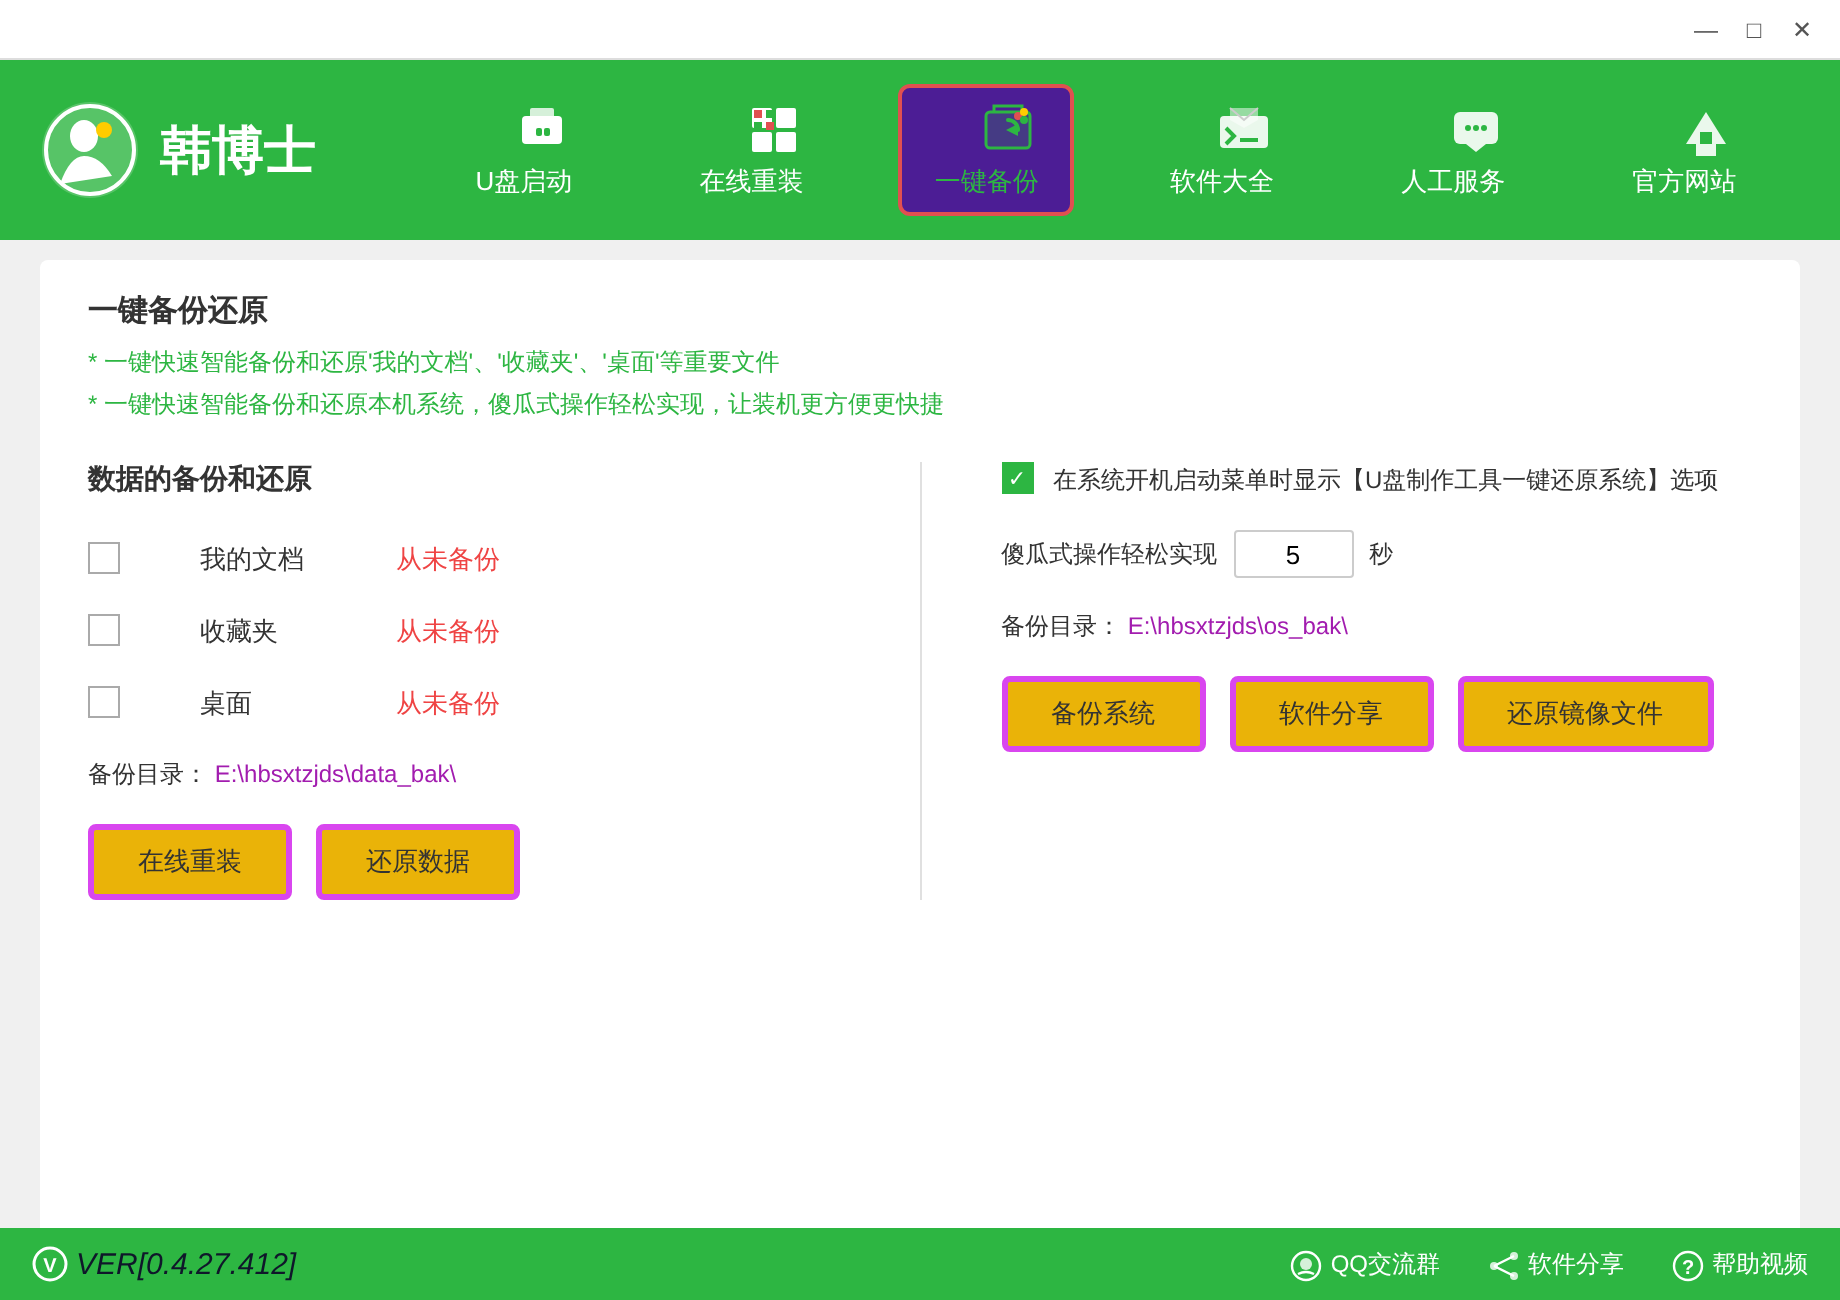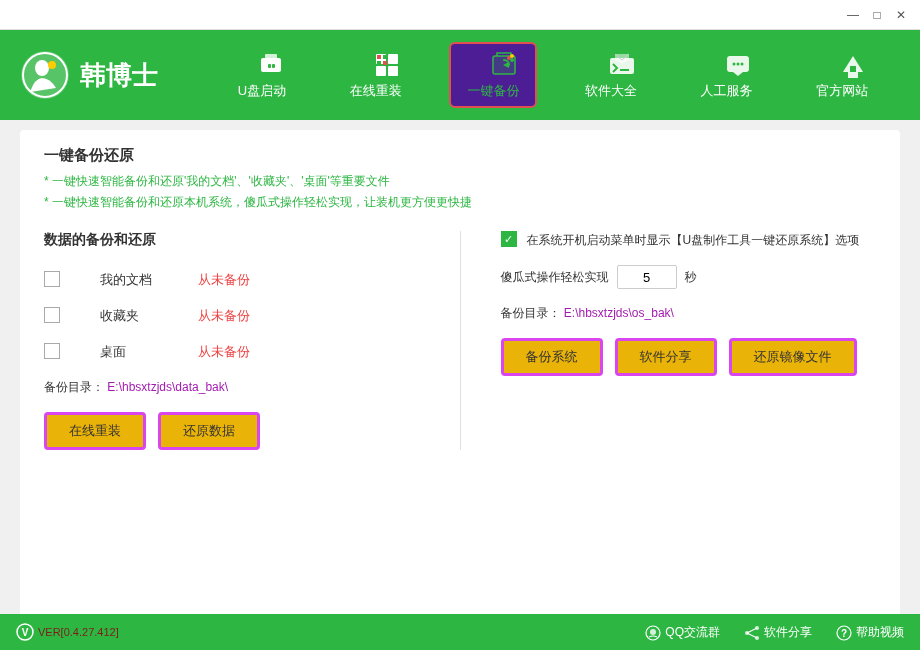--- a/index.html
+++ b/index.html
@@ -234,22 +234,23 @@
       align-items: center;
       padding: 0 16px;
       color: #fff;
       font-size: 12px;
     }
     .footer-left {
       display: flex;
       align-items: center;
     }
     .footer-version {
-      font-size: 11px;
-      color: #7f1d1d;
+      font-size: 15px;
+      color: #0f172a;
+      font-style: italic;
     }
     .footer-right {
       display: flex;
       align-items: center;
       margin-left: auto;
       gap: 24px;
     }
     .footer-item {
       display: flex;
       align-items: flex-end;

